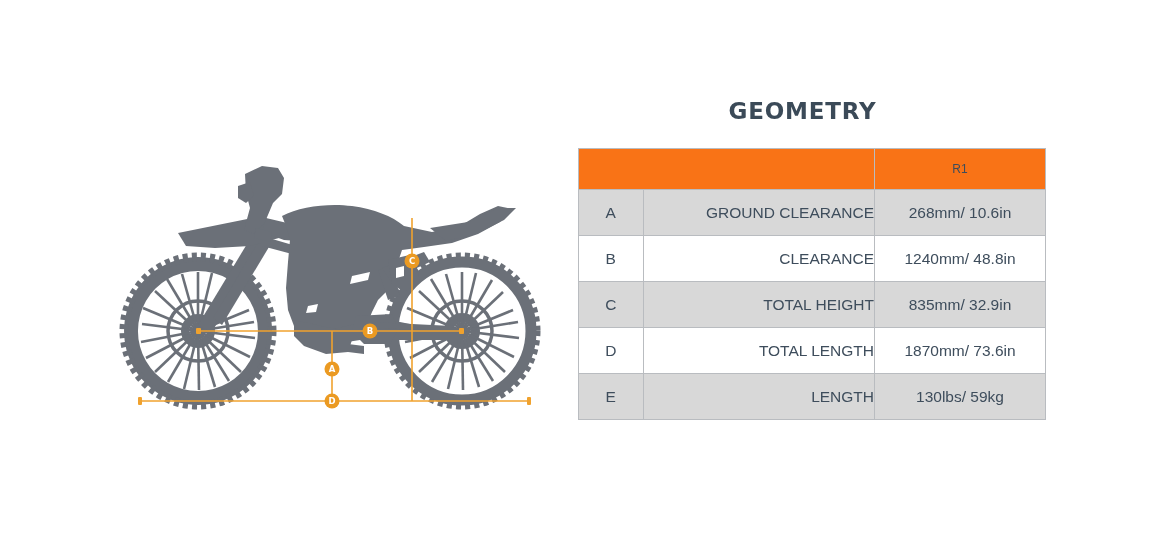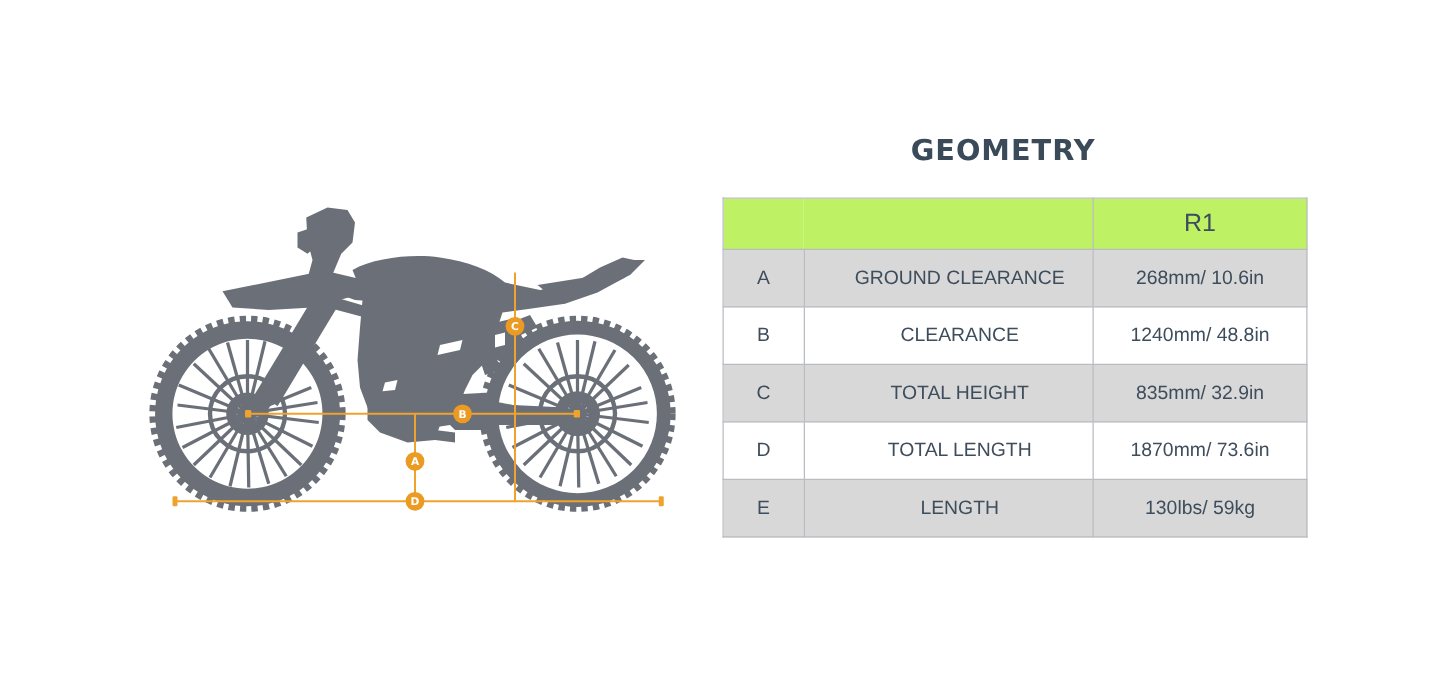--- a/index.html
+++ b/index.html
@@ -33,21 +33,21 @@
   .illustration svg {
     position: absolute;
     left: 0;
     top: 0;
   }
 
   
   .geo-panel {
     position: absolute;
     left: 578px;
-    top: 108px;
+    top: 98px;
     width: 449px;
   }
   .geo-title {
     text-align: center;
     font-size: 23px;
     font-weight: bold;
     letter-spacing: 0.8px;
     color: #3b4a58;
     margin: 0 0 24px 0;
     font-family: "DejaVu Sans", sans-serif;
@@ -60,27 +60,27 @@
   }
   table.geo-table td, table.geo-table th {
     border: 1px solid #b9bcc0;
     padding: 0;
     height: 45px;
     font-weight: normal;
     font-size: 15.5px;
     color: #3e4d5c;
   }
   .col-letter  { width: 64px;  text-align: center; }
-  .col-label   { width: 213px; text-align: center; padding-left: 18px !important; }
+  .col-label   { width: 213px; text-align: right; padding-left: 18px !important; }
   .col-value   { width: 170px; text-align: center; }
 
   tr.head-row td {
-    background: #bef264;
+    background: #f97316;
     height: 40px;
-    font-size: 20px;
+    font-size: 12px;
   }
   tr.head-row td.head-blank {
     border-right: none;
   }
   tr.head-row td.head-blank2 {
     border-left: none;
   }
   tr.shade td { background: #d8d8d8; }
   tr.plain td { background: #ffffff; }
 </style>

